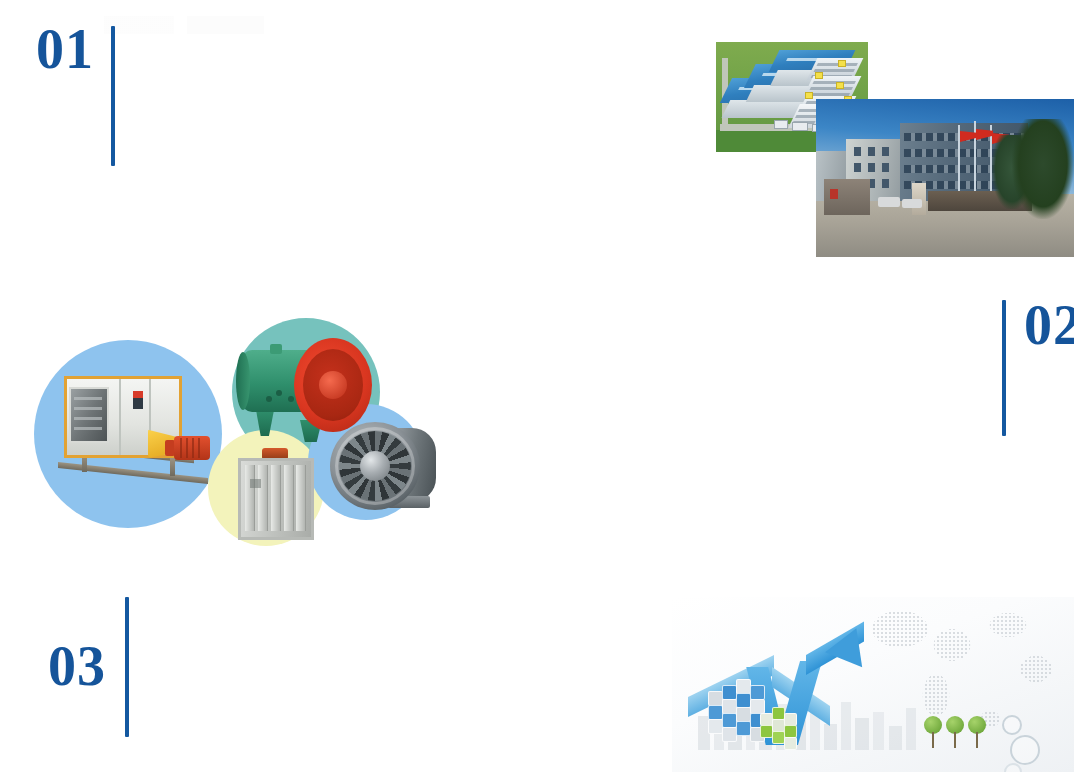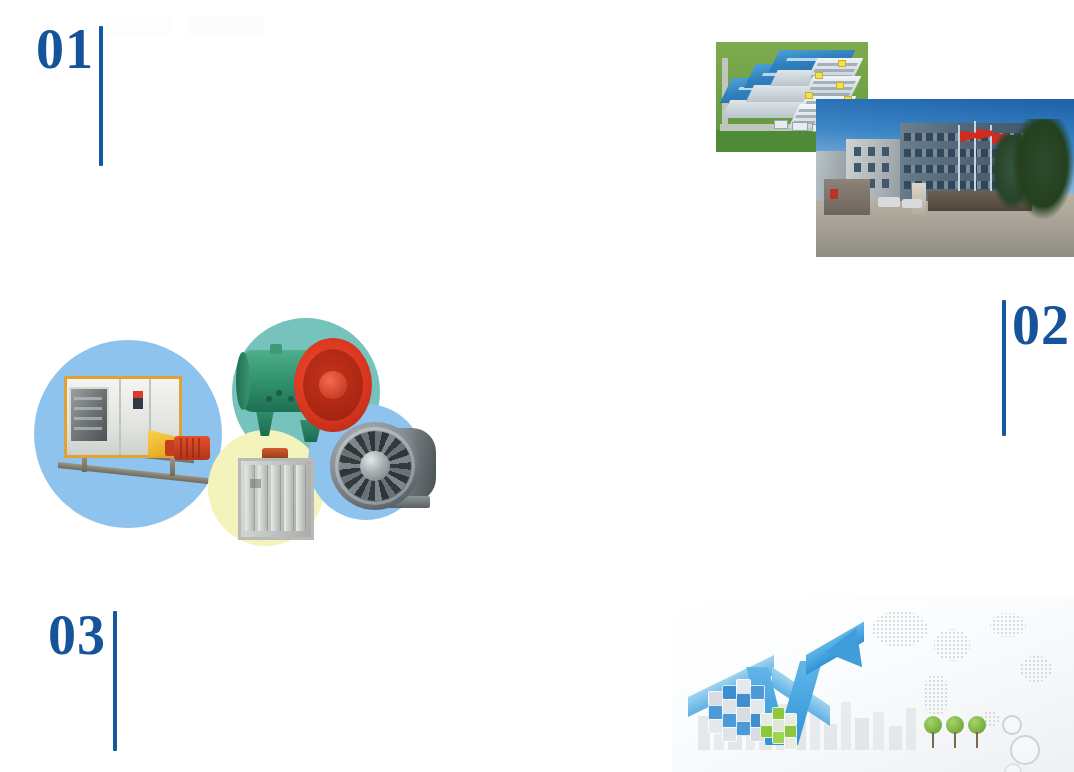--- a/index.html
+++ b/index.html
@@ -5,38 +5,38 @@
 <style>
   html,body{margin:0;padding:0;background:#ffffff;}
   body{
     width:1074px;height:772px;position:relative;overflow:hidden;
     font-family:"Liberation Sans","DejaVu Sans",sans-serif;
     background:#ffffff;
   }
   .stage{position:absolute;left:0;top:0;width:1074px;height:772px;}
 
   
-  .marker{position:absolute;display:flex;align-items:flex-start;}
+  .marker{position:absolute;display:flex;align-items:flex-start;gap:12px;}
   .marker .num{
     font-family:"Liberation Serif","DejaVu Serif",serif;
     font-weight:bold;font-size:56px;line-height:54px;
     color:#15549a;letter-spacing:1px;
   }
   .marker .rule{
     width:4px;background:#1458a0;border-radius:1px;
   }
   #marker-01{left:36px;top:22px;}
   #marker-01 .num{margin-right:5px;}
   #marker-01 .rule{height:140px;margin-top:4px;}
 
   #marker-02{left:1002px;top:298px;}
   #marker-02 .num{margin-left:6px;}
   #marker-02 .rule{height:136px;margin-top:2px;}
 
-  #marker-03{left:48px;top:608px;}
+  #marker-03{left:48px;top:594px;align-items:center;}
   #marker-03 .num{margin-right:7px;}
   #marker-03 .rule{height:140px;margin-top:3px;}
 
   
   #top-artifact{position:absolute;left:104px;top:16px;width:160px;height:18px;
     background:linear-gradient(90deg,#fcfcfc 0 44%,transparent 44% 52%,#fbfbfb 52% 100%);
     opacity:.75;}
 
   
   #factory-group{position:absolute;left:716px;top:42px;width:360px;height:215px;}

